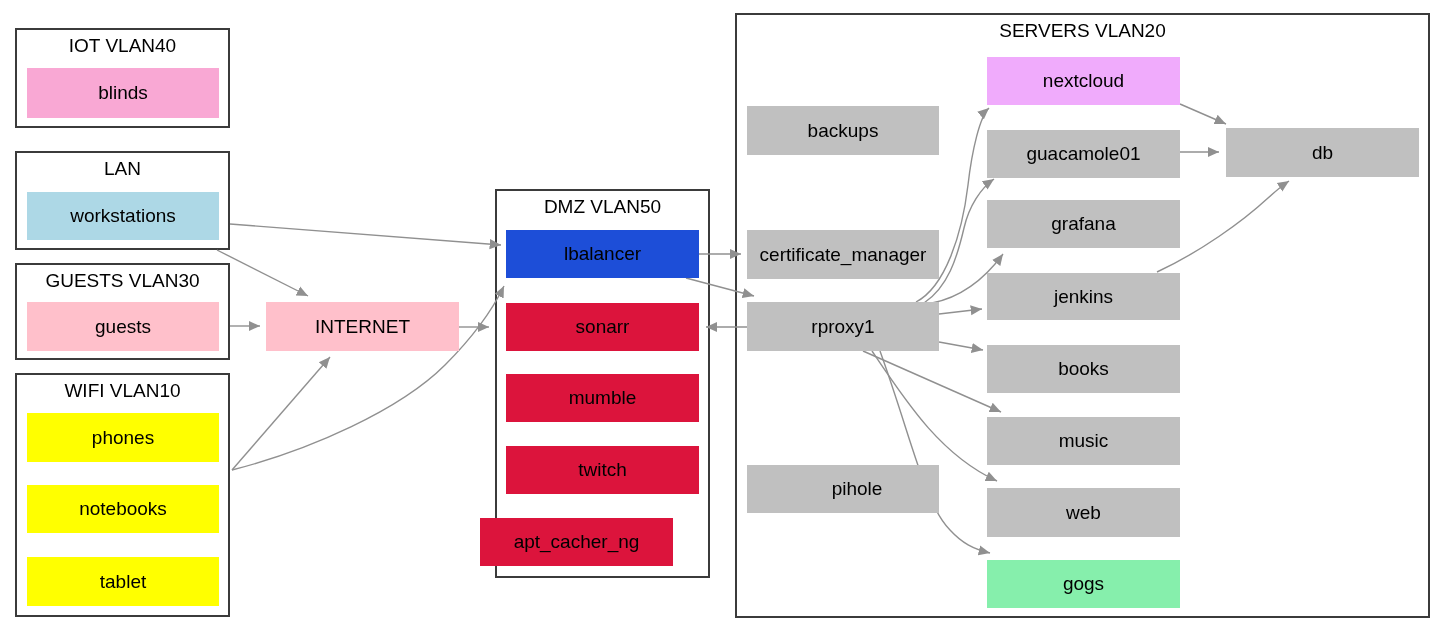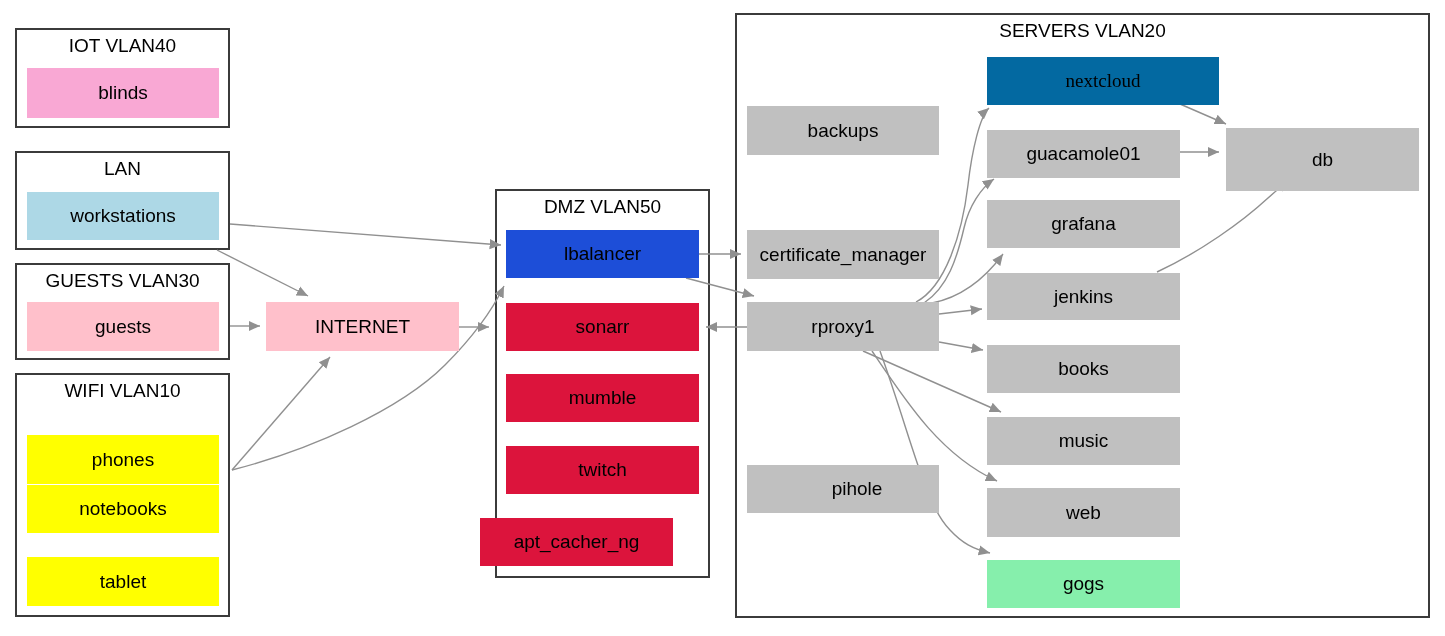--- a/index.html
+++ b/index.html
@@ -110,21 +110,21 @@
   </div>
 
   <div class="node" style="left: 27px; top: 192px; width: 192px; height: 48px; background-color: rgb(173, 216, 230);">
     <span>workstations</span>
   </div>
 
   <div class="node" style="left: 27px; top: 302px; width: 192px; height: 49px; background-color: rgb(255, 192, 203);">
     <span>guests</span>
   </div>
 
-  <div class="node" style="left: 27px; top: 413px; width: 192px; height: 49px; background-color: rgb(255, 255, 0); margin-top: 22px;">
+  <div class="node" style="left: 27px; top: 413px; width: 192px; height: 49px; background-color: rgb(255, 255, 0);">
     <span>phones</span>
   </div>
 
   <div class="node" style="left: 27px; top: 485px; width: 192px; height: 48px; background-color: rgb(255, 255, 0);">
     <span>notebooks</span>
   </div>
 
   <div class="node" style="left: 27px; top: 557px; width: 192px; height: 49px; background-color: rgb(255, 255, 0);">
     <span>tablet</span>
   </div>
@@ -162,21 +162,21 @@
   </div>
 
   <div class="node" style="left: 747px; top: 302px; width: 192px; height: 49px; background-color: rgb(192, 192, 192);">
     <span>rproxy1</span>
   </div>
 
   <div class="node" style="left: 747px; top: 465px; width: 192px; height: 48px; background-color: rgb(192, 192, 192); padding-left: 28px;">
     <span>pihole</span>
   </div>
 
-  <div class="node" style="left: 987px; top: 57px; width: 232px; height: 48px; background-color: #0369a1; font-family: Liberation Serif, serif;">
+  <div class="node" style="left: 987px; top: 57px; width: 193px; height: 48px; background-color: #f0abfc;">
     <span>nextcloud</span>
   </div>
 
   <div class="node" style="left: 987px; top: 130px; width: 193px; height: 48px; background-color: rgb(192, 192, 192);">
     <span>guacamole01</span>
   </div>
 
   <div class="node" style="left: 987px; top: 200px; width: 193px; height: 48px; background-color: rgb(192, 192, 192);">
     <span>grafana</span>
   </div>
@@ -194,17 +194,17 @@
   </div>
 
   <div class="node" style="left: 987px; top: 488px; width: 193px; height: 49px; background-color: rgb(192, 192, 192);">
     <span>web</span>
   </div>
 
   <div class="node" style="left: 987px; top: 560px; width: 193px; height: 48px; background-color: #86efac;">
     <span>gogs</span>
   </div>
 
-  <div class="node" style="left: 1226px; top: 128px; width: 193px; height: 63px; background-color: rgb(192, 192, 192); text-align: right;">
+  <div class="node" style="left: 1226px; top: 128px; width: 193px; height: 49px; background-color: rgb(192, 192, 192); text-align: right;">
     <span>db</span>
   </div>
 
 </div>
 
 </body></html>

